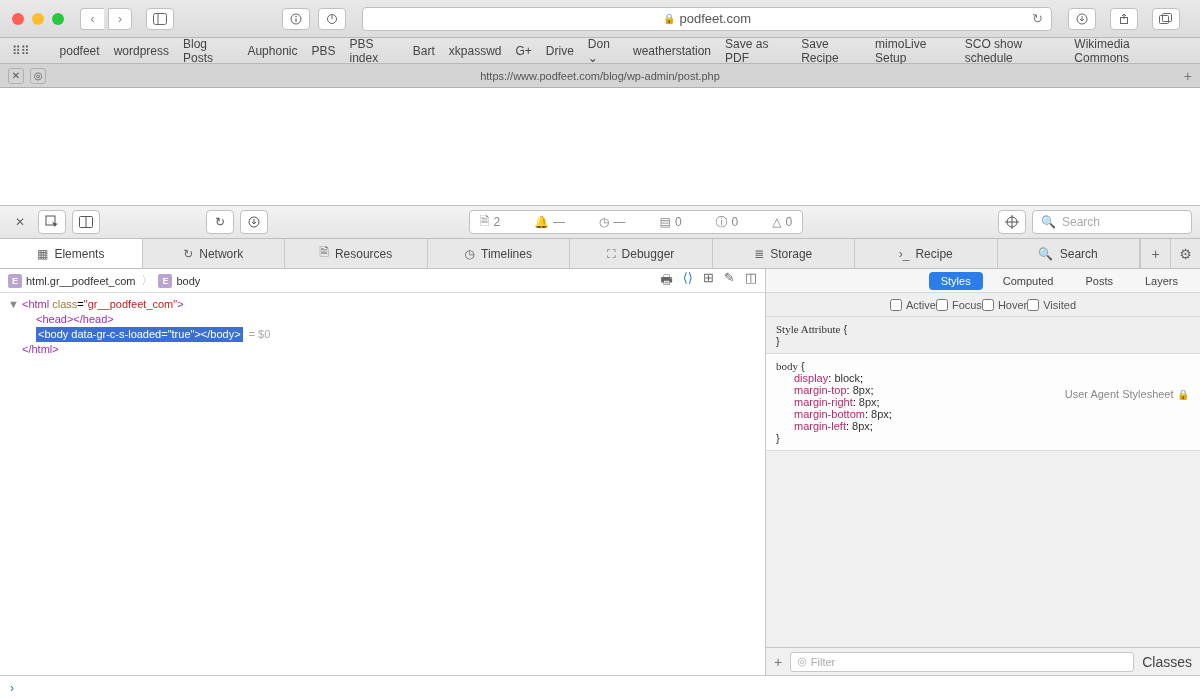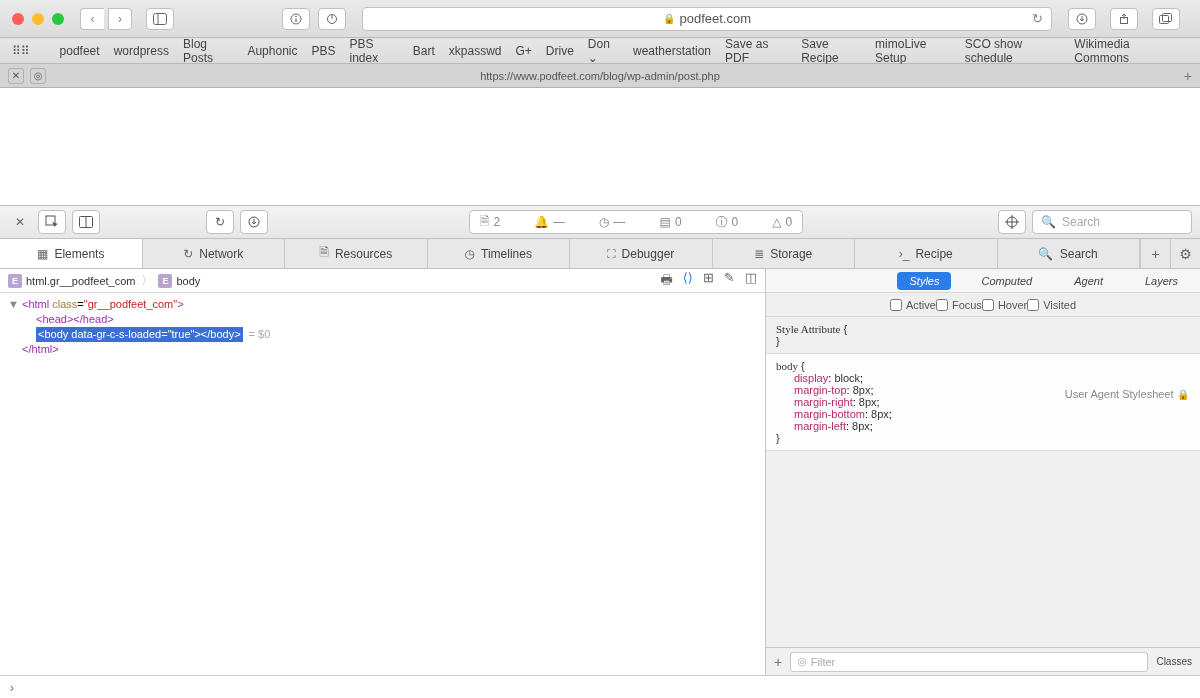--- a/index.html
+++ b/index.html
@@ -72,42 +72,42 @@
 .dom-tree .tag { color: #9b2fae; }
 .dom-tree .attr-name { color: #a07c3a; }
 .dom-tree .attr-val { color: #c2241e; }
 .dom-tree .tri { color: #888; margin-right: 4px; display: inline-block; width: 10px; }
 .dom-tree .selected { background: #3b6fd6; color: #fff; display: inline-block; padding: 0 2px; }
 .dom-tree .selected .tag, .dom-tree .selected .attr-name, .dom-tree .selected .attr-val { color: #fff; }
 .dom-tree .eq0 { color: #aaa; margin-left: 6px; }
 
 
 .right-tabs { height: 24px; display: flex; align-items: center; justify-content: flex-end; gap: 0; padding: 0 10px; border-bottom: 1px solid #d8d8d8; background: #f6f6f6; }
-.right-tabs .rtab { padding: 3px 12px; font-size: 11px; color: #444; border-radius: 4px; margin-left: 18px; font-style: italic; }
+.right-tabs .rtab { padding: 3px 12px; font-size: 11px; color: #444; border-radius: 4px; margin-left: 8px; }
 .right-tabs .rtab.active { background: #2b7de9; color: #fff; }
 .pseudo-row { height: 24px; display: flex; align-items: center; justify-content: center; padding: 0 10px; font-size: 11px; color: #555; border-bottom: 1px solid #d8d8d8; background: #efefef; }
 .pseudo-row label { display: flex; align-items: center; gap: 4px; }
 .pseudo-row input { width: 12px; height: 12px; }
 
 .styles-pane { flex: 1; font-family: Menlo, Monaco, monospace; font-size: 11px; overflow: hidden; }
 .style-block { padding: 6px 10px; border-bottom: 1px solid #dcdcdc; position: relative; }
 .style-block.gray { background: #efefef; }
 .style-block.white { background: #fdfdfd; }
 .style-block .sel { color: #333; font-family: Liberation Serif, serif; }
 .style-block .brace { color: #333; }
 .style-block .prop { padding-left: 18px; }
 .style-block .pname { color: #b12a6b; }
 .style-block .pval { color: #333; }
 .style-block .source { position: absolute; right: 10px; top: 6px; color: #888; font-family: -apple-system, sans-serif; font-size: 11px; margin-top: 28px; }
 .style-block .lock { font-size: 10px; margin-left: 4px; color: #888; }
 
 .filter-row { height: 28px; border-top: 1px solid #c8c8c8; display: flex; align-items: center; padding: 0 8px; background: #f0f0f0; gap: 8px; }
 .filter-row .plus { color: #777; font-size: 14px; }
 .filter-row .filter-input { flex: 1; height: 20px; border: 1px solid #c8c8c8; border-radius: 3px; background: #fff; display: flex; align-items: center; padding: 0 6px; font-size: 11px; color: #aaa; gap: 4px; }
-.filter-row .classes { font-size: 10px; color: #444; }
+.filter-row .classes { font-size: 14px; color: #444; }
 
 
 .console-strip { height: 24px; background: #fff; border-top: 1px solid #c8c8c8; display: flex; align-items: center; padding: 0 10px; font-size: 12px; color: #3a75d1; font-family: Menlo, monospace; }
 
 svg { display: block; }
 </style>
 </head>
 <body>
 
 <div class="browser-toolbar">
@@ -322,21 +322,21 @@
       <div class="indent2"><span class="tag">&lt;head&gt;&lt;/head&gt;</span></div>
       <div class="indent2"><span class="selected"><span class="tag">&lt;body </span><span class="attr-name">data-gr-c-s-loaded</span>=<span class="attr-val">"true"</span><span class="tag">&gt;&lt;/body&gt;</span></span><span class="eq0">= $0</span></div>
       <div class="indent1"><span class="tag">&lt;/html&gt;</span></div>
     </div>
   </div>
 
   <div class="dt-right">
     <div class="right-tabs">
       <span class="rtab active">Styles</span>
       <span class="rtab">Computed</span>
-      <span class="rtab">Agent</span>
+      <span class="rtab">Posts</span>
       <span class="rtab">Layers</span>
     </div>
     <div class="pseudo-row">
       <label>
           <input type="checkbox" style="">
           <span>Active</span>
         </label>
       <label>
           <input type="checkbox" style="">
           <span>Focus</span>

